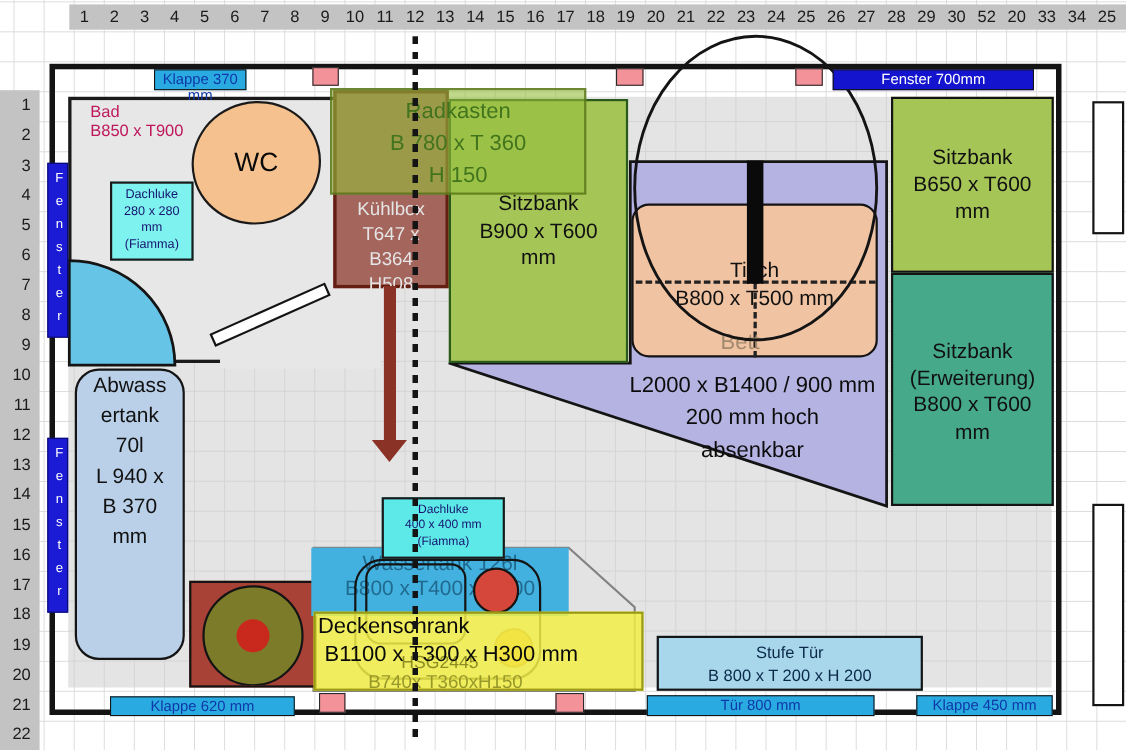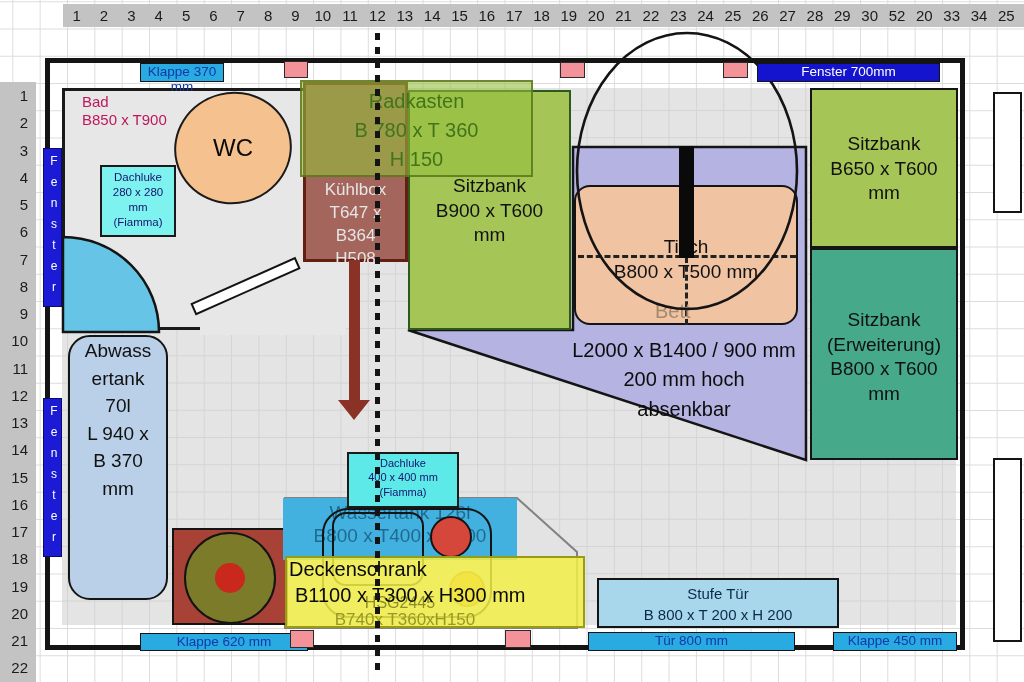--- a/index.html
+++ b/index.html
@@ -211,21 +211,21 @@
   <svg width="1024" height="682" style="z-index:7;">
     <ellipse cx="687" cy="171" rx="110" ry="138" fill="none" stroke="#141414" stroke-width="2.6"></ellipse>
   </svg>
 
   <div class="abs cyanbar" style="left:140px;top:63px;width:84px;height:19px;z-index:8;">Klappe 370 mm</div>
   <div class="abs bluebar" style="left:757px;top:63px;width:183px;height:19px;z-index:8;">Fenster 700mm</div>
   <div class="abs pinkrect" style="left:284px;top:61px;width:24px;height:17px;z-index:8;"></div>
   <div class="abs pinkrect" style="left:560px;top:62px;width:25px;height:16px;z-index:8;"></div>
   <div class="abs pinkrect" style="left:723px;top:62px;width:25px;height:16px;z-index:8;"></div>
 
-  <div class="abs cyanbar" style="left:100px;top:633px;width:168px;height:18px;z-index:8;margin-left:40px;">Klappe 620 mm</div>
+  <div class="abs cyanbar" style="left:100px;top:633px;width:168px;height:18px;z-index:8;">Klappe 620 mm</div>
   <div class="abs cyanbar" style="left:588px;top:632px;width:207px;height:19px;z-index:8;">Tür 800 mm</div>
   <div class="abs cyanbar" style="left:833px;top:632px;width:124px;height:19px;z-index:8;">Klappe 450 mm</div>
   <div class="abs pinkrect" style="left:290px;top:630px;width:24px;height:18px;z-index:8;"></div>
   <div class="abs pinkrect" style="left:505px;top:630px;width:26px;height:18px;z-index:8;"></div>
 
   <div class="abs" style="left:375px;top:33px;width:5px;height:640px;background:repeating-linear-gradient(to bottom,#141414 0 7px,transparent 7px 14px);z-index:9;"></div>
 
 </div>
 
 </body></html>

